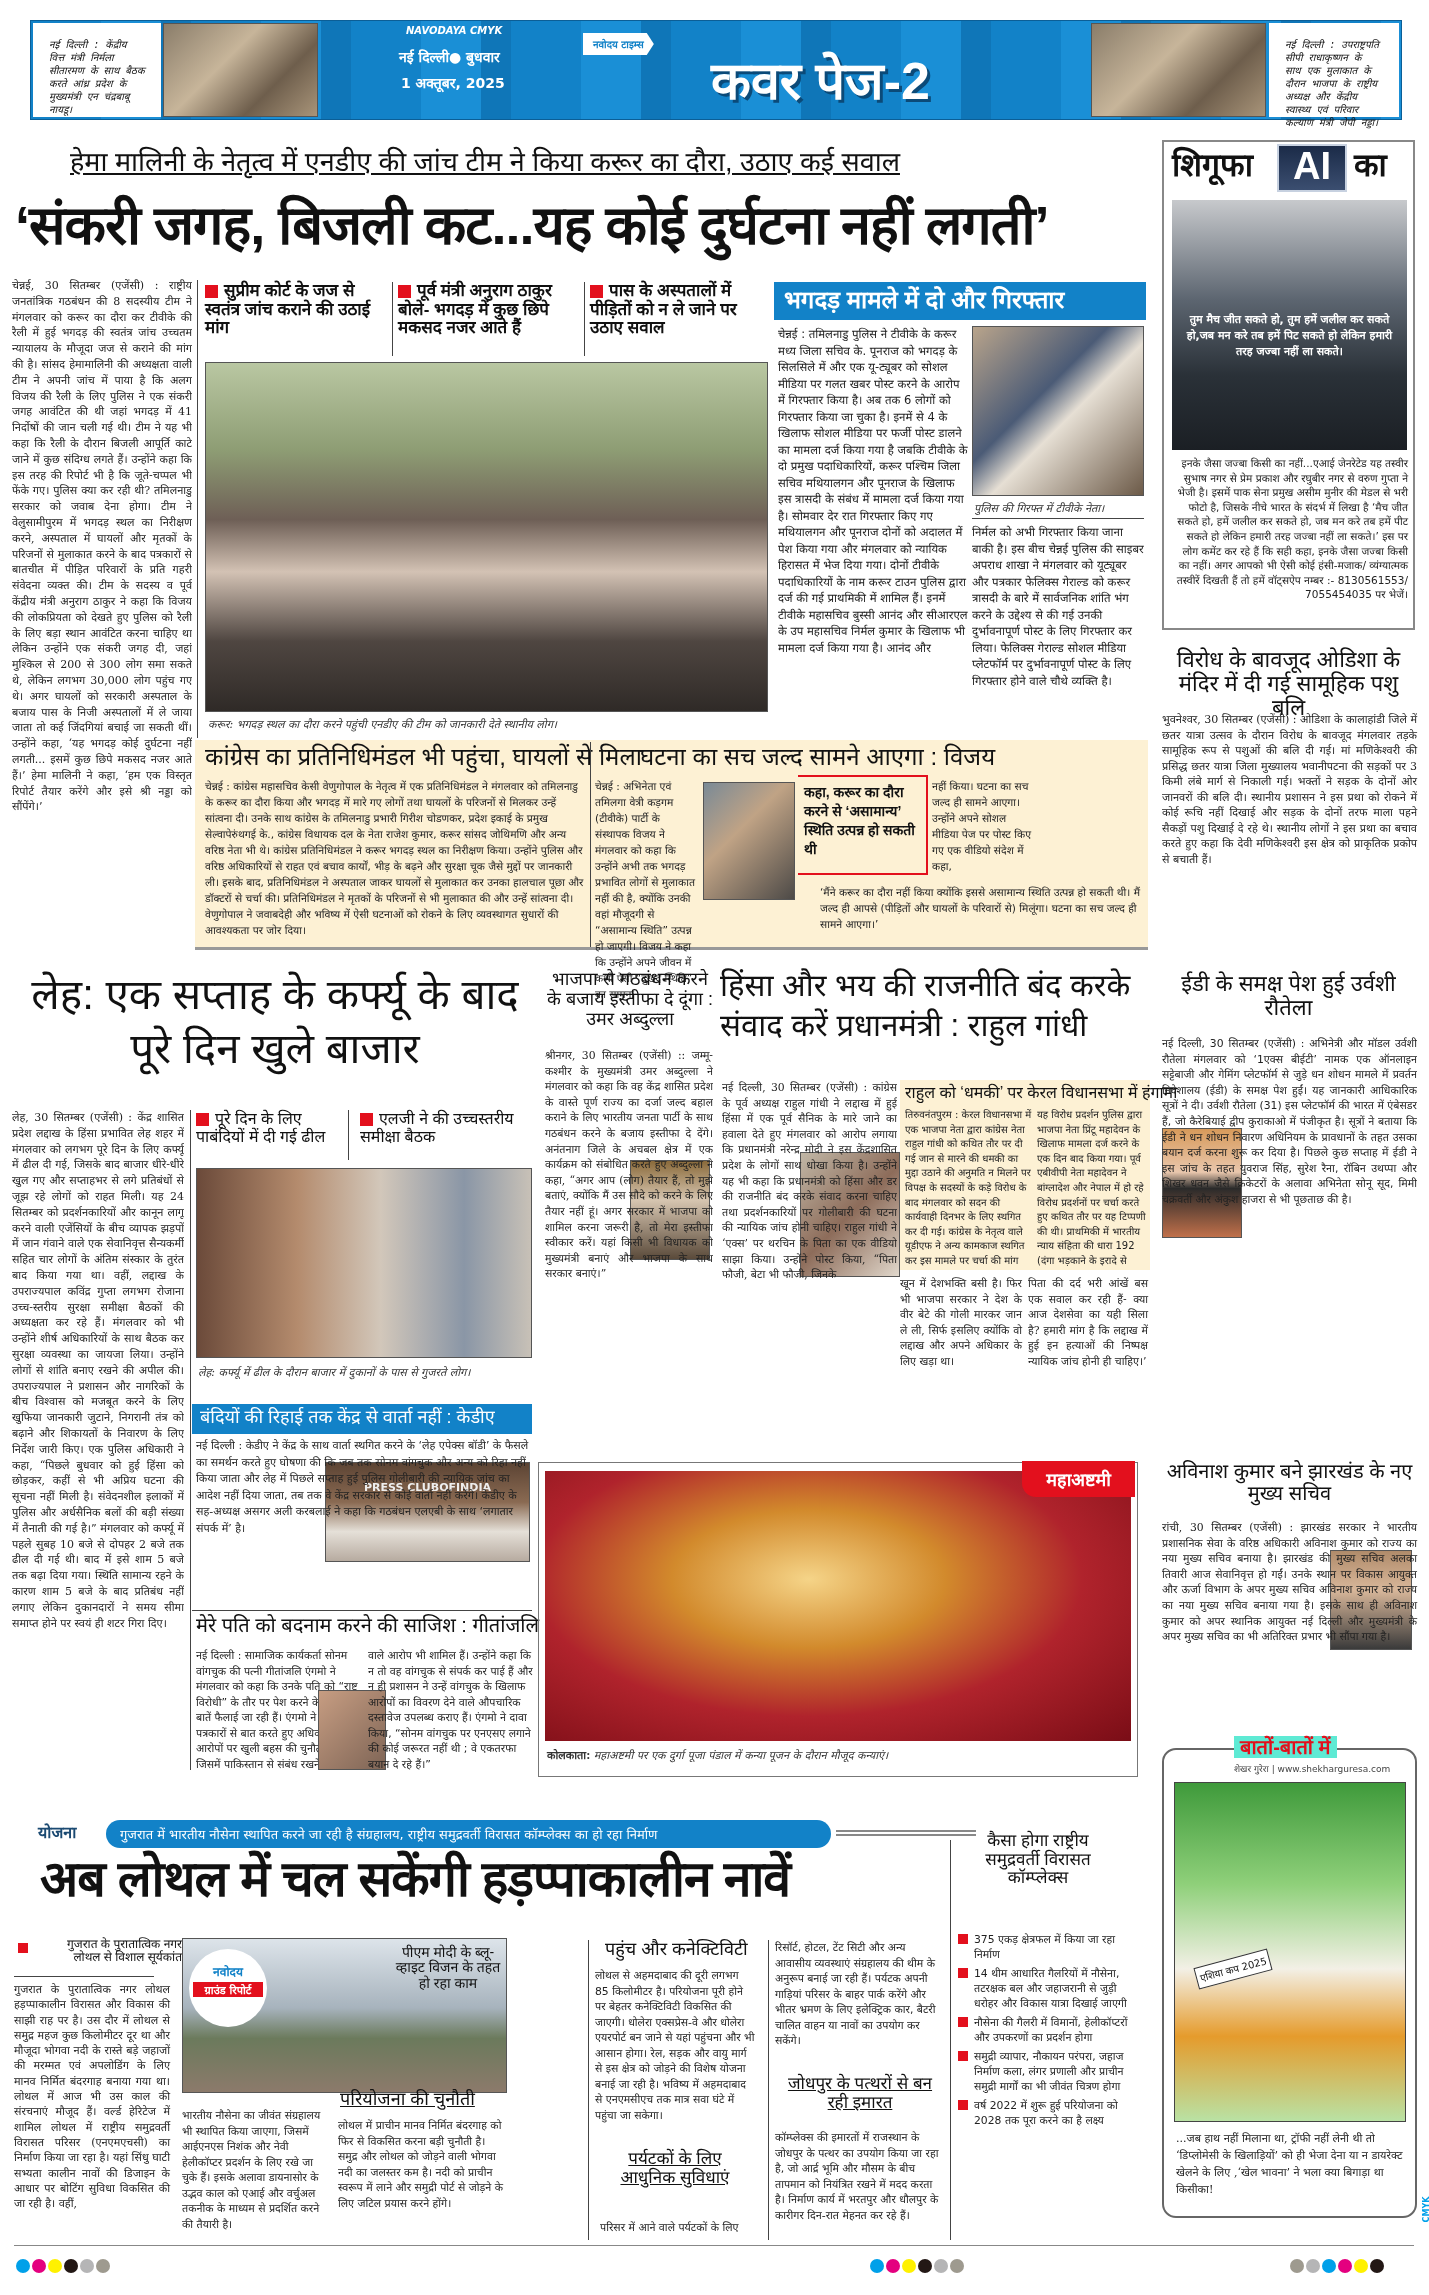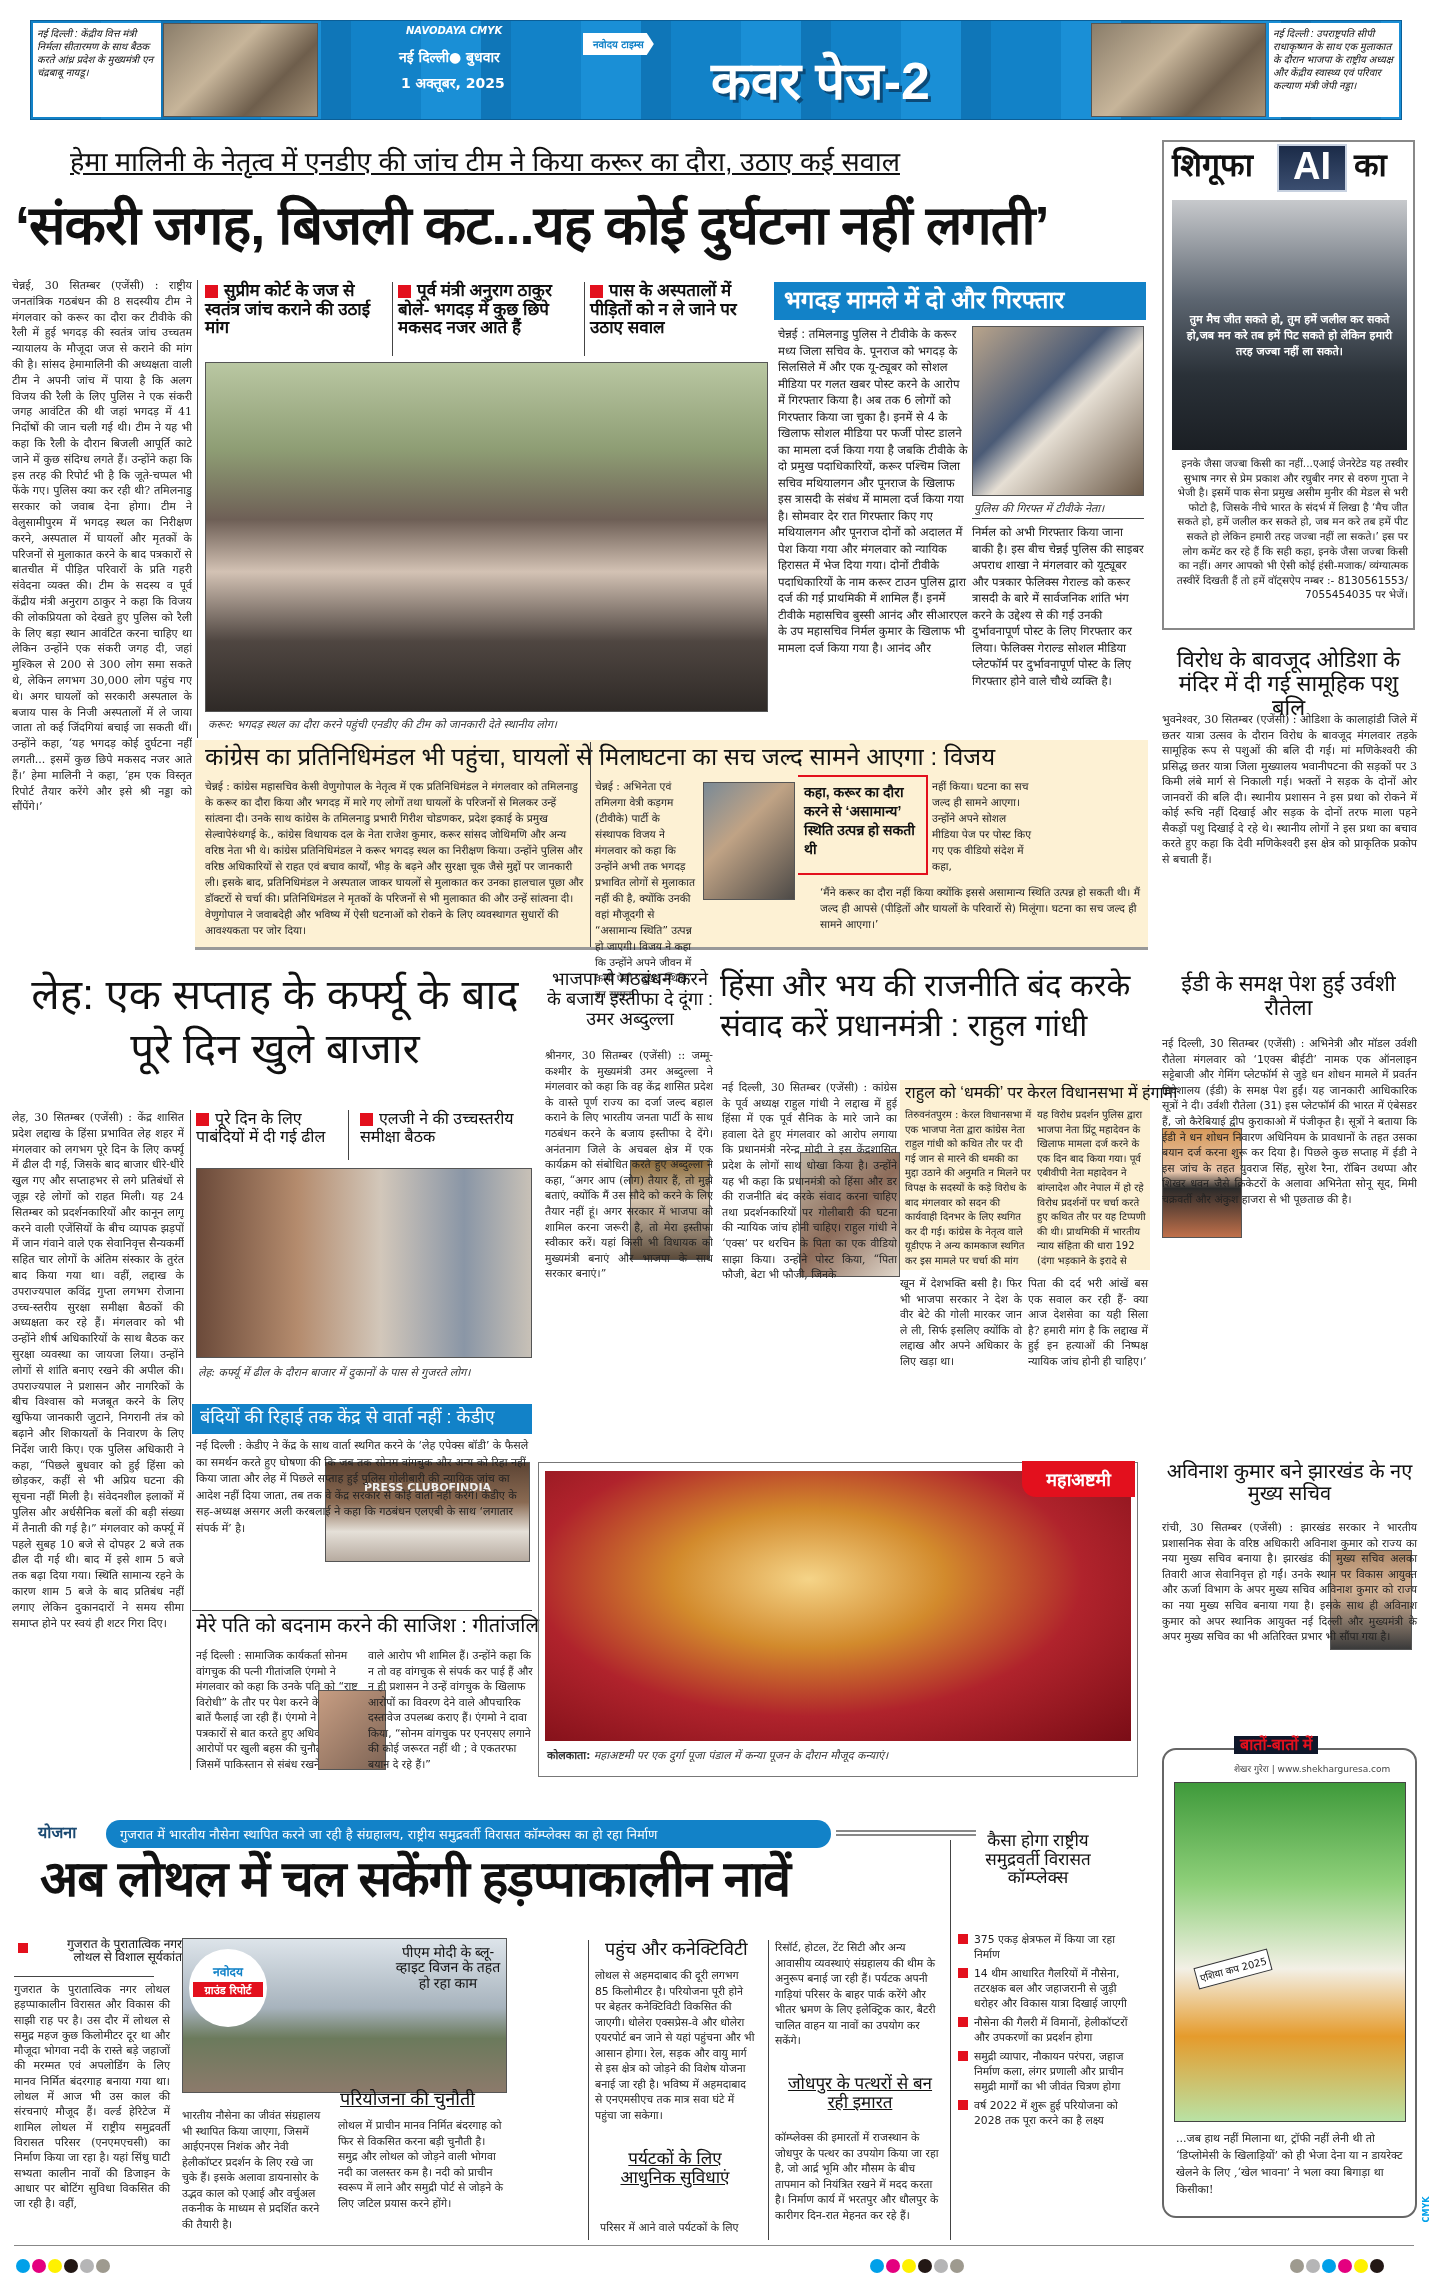--- a/index.html
+++ b/index.html
@@ -7,21 +7,21 @@
 .abs{position:absolute}
 .txt{font-family:"DejaVu Serif",serif;font-size:11.5px;line-height:16px;text-align:justify;color:#222}
 .txtS{font-family:"DejaVu Sans",sans-serif;font-size:11.5px;line-height:16px;color:#222}
 .hd{font-family:"Liberation Sans",sans-serif;font-weight:bold;color:#111;line-height:1.1}
 .photo{background:linear-gradient(135deg,#8a7d6a,#c7b59a 40%,#6e5e4c 70%,#a89479);border:1px solid #555}
 .cap{font-family:"DejaVu Serif",serif;font-style:italic;font-size:11px;color:#333}
 .bul{display:inline-block;width:13px;height:13px;background:#e3101d;margin-right:6px;vertical-align:middle}
 .rule{position:absolute;background:#444}
 
 #mast{left:30px;top:20px;width:1372px;height:100px;background:repeating-linear-gradient(90deg,#1282c8 0 70px,#1a8fd6 70px 130px,#0f76b8 130px 160px);border:1px solid #0b5e96}
-.mcap{background:#fff;font-family:Liberation Sans, sans-serif;font-size:11px;line-height:15px;padding:4px;font-style:italic;color:#111}
+.mcap{background:#fff;font-family:Liberation Mono, monospace;font-size:11px;line-height:15px;padding:16px;font-style:italic;color:#111}
 .dots span{display:inline-block;width:14px;height:14px;border-radius:50%;margin-right:2px}
 </style>
 </head>
 <body>
 
 <div id="mast" class="abs">
   <div class="abs mcap" style="left:2px;top:2px;width:128px;height:94px;font-size:10px;line-height:13px">नई दिल्ली : केंद्रीय वित्त मंत्री निर्मला सीतारमण के साथ बैठक करते आंध्र प्रदेश के मुख्यमंत्री एन चंद्रबाबू नायडू।</div>
   <div class="abs photo" style="left:132px;top:2px;width:155px;height:94px"></div>
   <div class="abs" style="left:375px;top:4px;color:#fff;font-size:10px;font-style:italic;font-weight:bold">NAVODAYA CMYK</div>
   <div class="abs" style="left:368px;top:26px;color:#fff;font-size:14px;font-weight:bold">नई दिल्ली● बुधवार</div>
@@ -124,21 +124,21 @@
 
 <div class="abs hd" style="left:1162px;top:972px;width:253px;font-size:22px;text-align:center;font-weight:normal">ईडी के समक्ष पेश हुई उर्वशी रौतेला</div>
 <div class="abs photo" style="left:1162px;top:1128px;width:80px;height:110px;background:linear-gradient(180deg,#d79a5a,#e9c7ad 40%,#2a2a2a 55%,#c0704a)"></div>
 <div class="abs txtS" style="left:1162px;top:1036px;width:255px;height:356px;overflow:hidden;font-size:10.8px;line-height:15.6px;text-align:justify">नई दिल्ली, 30 सितम्बर (एजेंसी) : अभिनेत्री और मॉडल उर्वशी रौतेला मंगलवार को ‘1एक्स बीईटी’ नामक एक ऑनलाइन सट्टेबाजी और गेमिंग प्लेटफॉर्म से जुड़े धन शोधन मामले में प्रवर्तन निदेशालय (ईडी) के समक्ष पेश हुईं। यह जानकारी आधिकारिक सूत्रों ने दी। उर्वशी रौतेला (31) इस प्लेटफॉर्म की भारत में एंबेसडर हैं, जो कैरेबियाई द्वीप कुराकाओ में पंजीकृत है। सूत्रों ने बताया कि ईडी ने धन शोधन निवारण अधिनियम के प्रावधानों के तहत उसका बयान दर्ज करना शुरू कर दिया है। पिछले कुछ सप्ताह में ईडी ने इस जांच के तहत युवराज सिंह, सुरेश रैना, रॉबिन उथप्पा और शिखर धवन जैसे क्रिकेटरों के अलावा अभिनेता सोनू सूद, मिमी चक्रवर्ती और अंकुश हाजरा से भी पूछताछ की है।</div>
 
 <div class="abs hd" style="left:1162px;top:1460px;width:255px;font-size:20px;text-align:center;font-weight:normal">अविनाश कुमार बने झारखंड के नए मुख्य सचिव</div>
 <div class="abs photo" style="left:1330px;top:1550px;width:82px;height:100px;background:linear-gradient(180deg,#b08b6a,#d8b79a 40%,#3a3a3a)"></div>
 <div class="abs txt" style="left:1162px;top:1520px;width:255px;font-size:10.8px;line-height:15.6px">रांची, 30 सितम्बर (एजेंसी) : झारखंड सरकार ने भारतीय प्रशासनिक सेवा के वरिष्ठ अधिकारी अविनाश कुमार को राज्य का नया मुख्य सचिव बनाया है। झारखंड की मुख्य सचिव अलका तिवारी आज सेवानिवृत्त हो गईं। उनके स्थान पर विकास आयुक्त और ऊर्जा विभाग के अपर मुख्य सचिव अविनाश कुमार को राज्य का नया मुख्य सचिव बनाया गया है। इसके साथ ही अविनाश कुमार को अपर स्थानिक आयुक्त नई दिल्ली और मुख्यमंत्री के अपर मुख्य सचिव का भी अतिरिक्त प्रभार भी सौंपा गया है।</div>
 
 <div class="abs" style="left:1162px;top:1748px;width:255px;height:470px;border:2px solid #666;border-radius:14px">
-  <div class="abs hd" style="left:70px;top:-14px;background:#0f172a;color:#e3101d;font-size:16px;padding:0 6px">बातों-बातों में</div>
+  <div class="abs hd" style="left:70px;top:-14px;background:#5eead4;color:#e3101d;font-size:20px;padding:0 6px">बातों-बातों में</div>
   <div class="abs" style="left:70px;top:12px;font-size:9px;color:#444"><span>शेखर गुरेरा</span> | <span>www.shekharguresa.com</span></div>
   <div class="abs" style="left:10px;top:32px;width:232px;height:340px;border:1px solid #444;background:linear-gradient(180deg,#3f9a3b,#8fd07a 30%,#f3f0e6 55%,#e59b2c 75%,#b9e2a4)">
     <div style="position:absolute;left:20px;top:175px;background:#fff;border:1px solid #333;font-size:10px;padding:3px;transform:rotate(-15deg)">एशिया कप 2025</div>
   </div>
   <div class="abs txt" style="left:12px;top:380px;width:230px;font-size:11px;line-height:17px;text-align:left">...जब हाथ नहीं मिलाना था, ट्रॉफी नहीं लेनी थी तो ‘डिप्लोमेसी के खिलाड़ियों’ को ही भेजा देना या न डायरेक्ट खेलने के लिए ,‘खेल भावना’ ने भला क्या बिगाड़ा था किसीका!</div>
 </div>
 
 <div class="abs" style="left:18px;top:1820px;width:960px;height:28px">
   <div class="abs hd" style="left:20px;top:4px;font-size:16px;color:#1b4a72;font-weight:bold">योजना</div>
   <div class="abs" style="left:88px;top:0;width:725px;height:28px;background:#1282c8;border-radius:14px;color:#fff;font-size:13px;padding:5px 14px;white-space:nowrap;overflow:hidden">गुजरात में भारतीय नौसेना स्थापित करने जा रही है संग्रहालय, राष्ट्रीय समुद्रवर्ती विरासत कॉम्प्लेक्स का हो रहा निर्माण</div>

